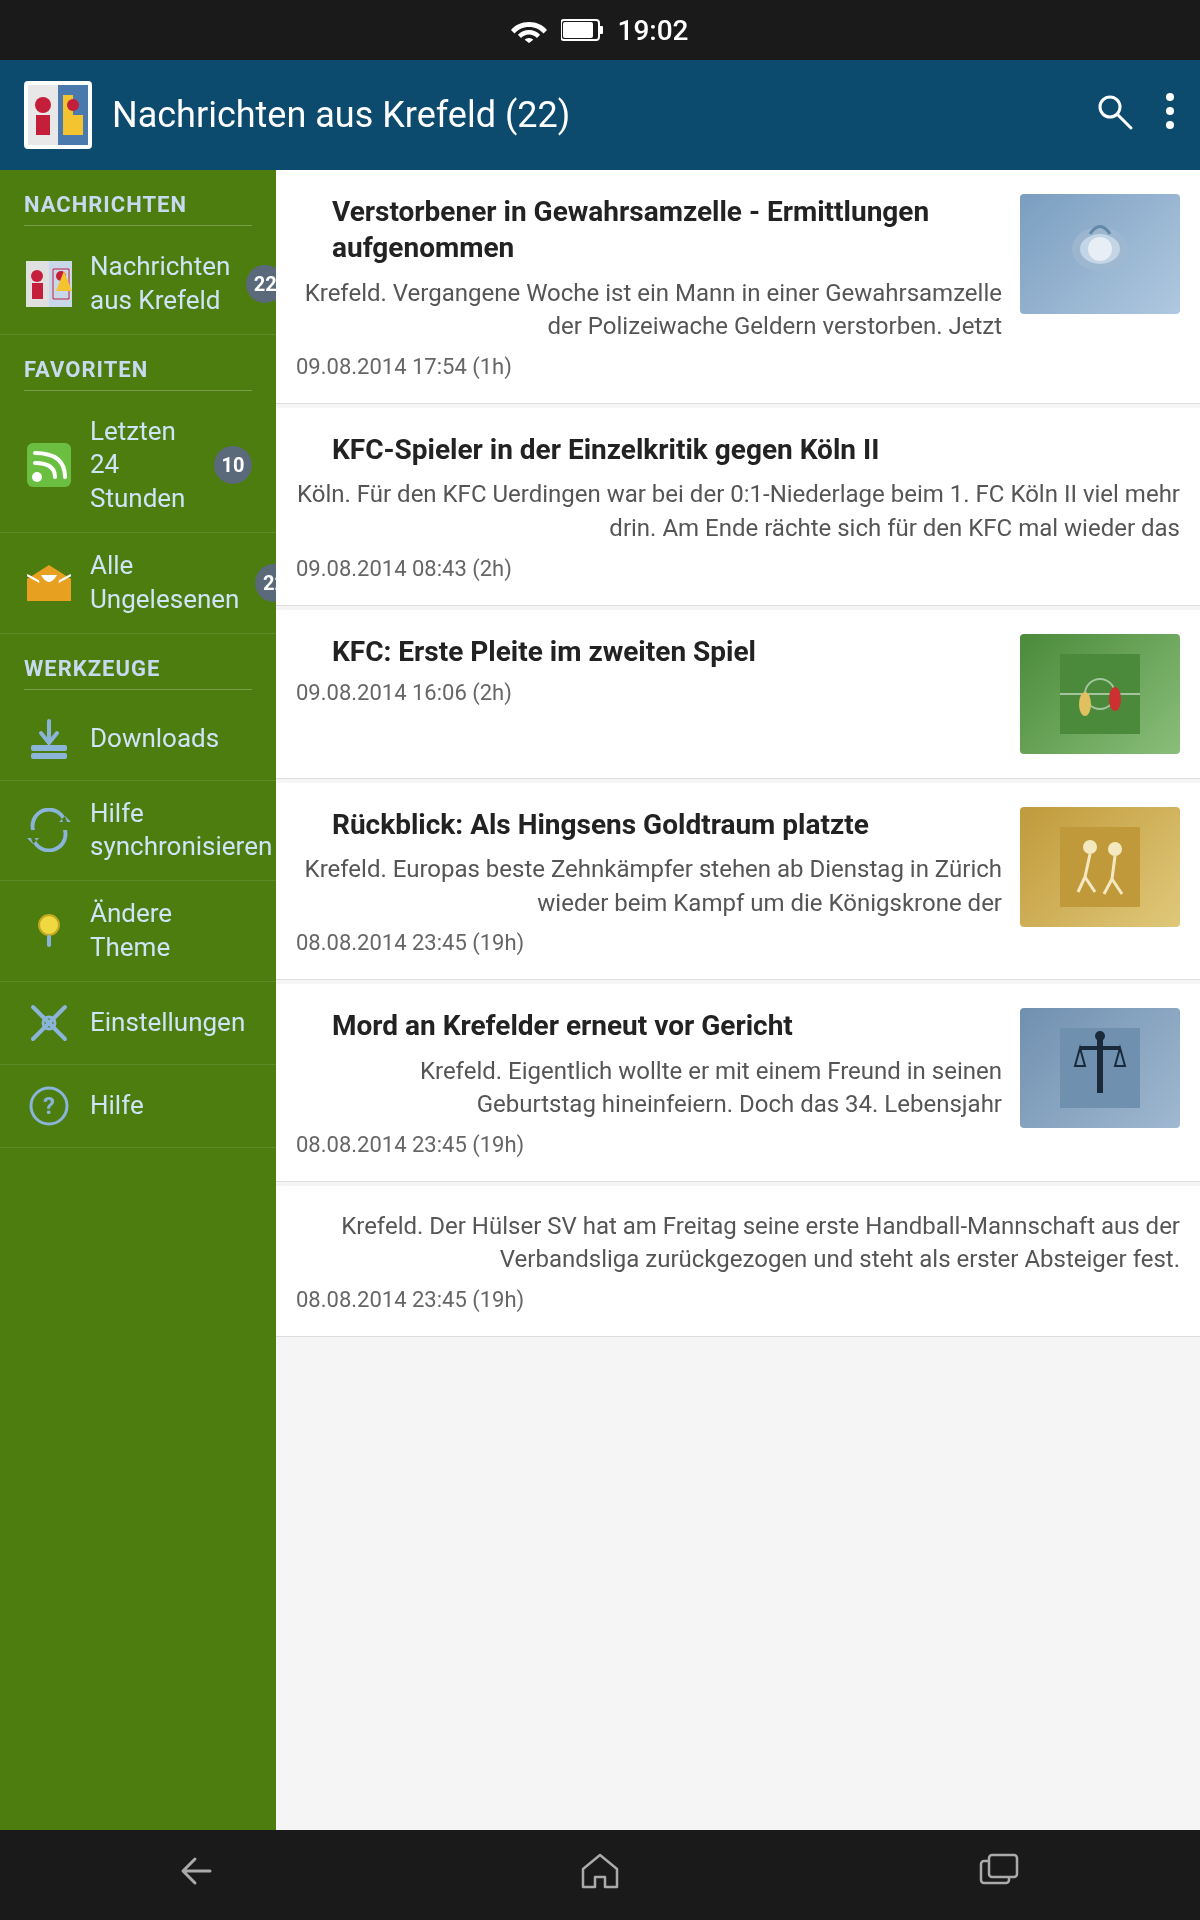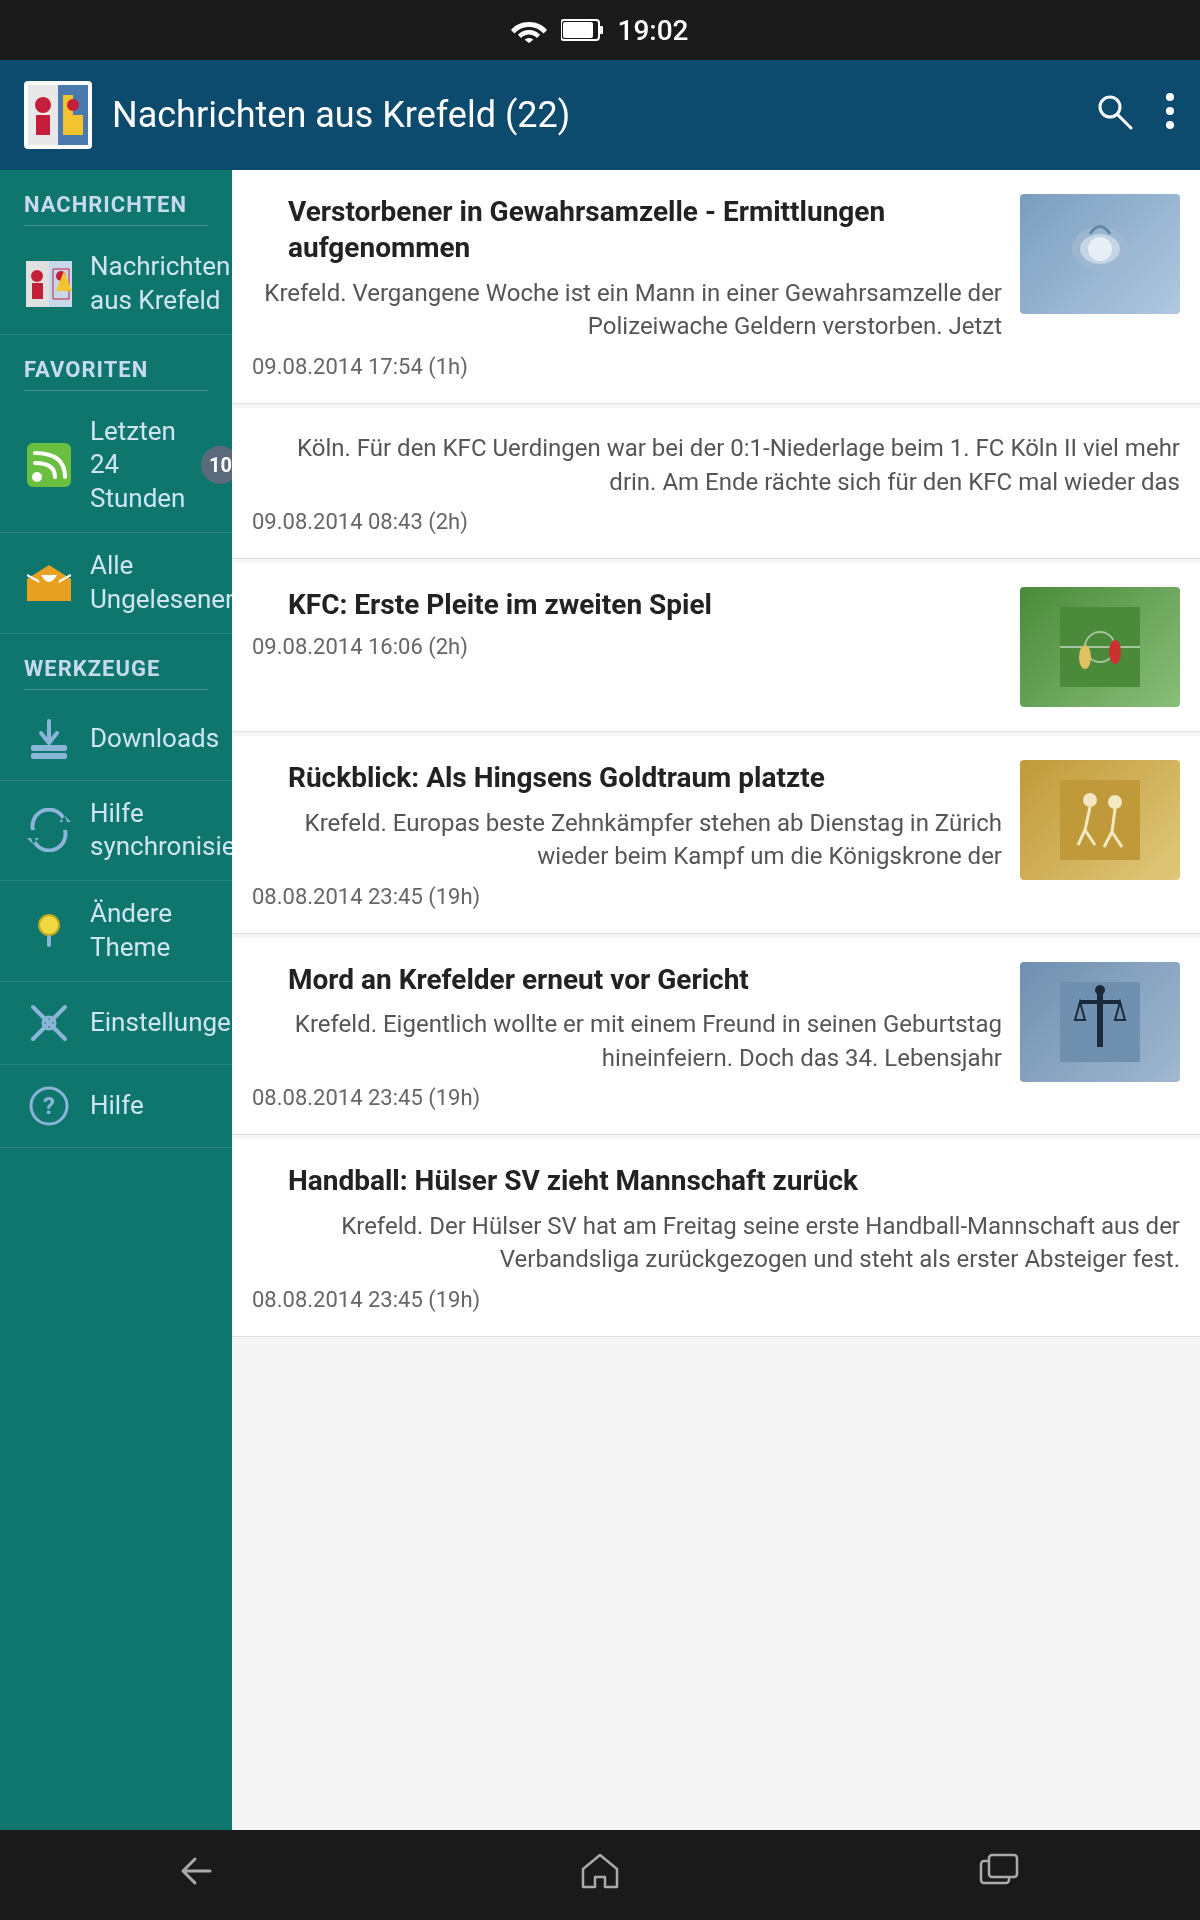--- a/index.html
+++ b/index.html
@@ -63,22 +63,22 @@
 
     
     .main-container {
       display: flex;
       width: 100%;
       height: calc(1920px - 60px - 110px - 90px);
     }
 
     
     .sidebar {
-      width: 232px;
-      background: #0f766e;
+      width: 276px;
+      background: #4d7c0f;
       height: 100%;
       overflow-y: auto;
       flex-shrink: 0;
     }
     .sidebar-section-label {
       color: #c8daf0;
       font-size: 22px;
       font-weight: 700;
       padding: 22px 24px 8px 24px;
       letter-spacing: 1px;
@@ -391,20 +391,21 @@
             <ellipse cx="40" cy="35" rx="20" ry="15" fill="#c8d8e8" opacity="0.9"></ellipse>
             <circle cx="40" cy="35" r="12" fill="white" opacity="0.6"></circle>
             <path d="M30 20 Q40 5 50 20" fill="none" stroke="#6088a8" stroke-width="3"></path>
           </svg>
         </div>
       </div>
     </div>
 
     <div class="news-item">
       <div class="news-content">
+        <div class="news-title">KFC-Spieler in der Einzelkritik gegen Köln II</div>
         <div class="news-excerpt">Köln. Für den KFC Uerdingen war bei der 0:1-Niederlage beim 1. FC Köln II viel mehr drin. Am Ende rächte sich für den KFC mal wieder das</div>
         <div class="news-meta">09.08.2014 08:43 (2h)</div>
       </div>
     </div>
 
     <div class="news-item">
       <div class="news-content">
         <div class="news-title">KFC: Erste Pleite im zweiten Spiel</div>
         <div class="news-meta">09.08.2014 16:06 (2h)</div>
       </div>
@@ -463,21 +464,20 @@
             <path d="M20 20 L15 38 L25 38 Z" fill="none" stroke="#1a2a3a" stroke-width="2"></path>
             <path d="M60 20 L55 38 L65 38 Z" fill="none" stroke="#1a2a3a" stroke-width="2"></path>
             <circle cx="40" cy="8" r="5" fill="#1a2a3a"></circle>
           </svg>
         </div>
       </div>
     </div>
 
     <div class="news-item">
       <div class="news-content">
-        <div class="news-title">Handball: Hülser SV zieht Mannschaft zurück</div>
         <div class="news-excerpt">Krefeld. Der Hülser SV hat am Freitag seine erste Handball-Mannschaft aus der Verbandsliga zurückgezogen und steht als erster Absteiger fest.</div>
         <div class="news-meta">08.08.2014 23:45 (19h)</div>
       </div>
     </div>
 
   </div>
 </div>
 
 <div class="nav-bar">
   <div class="nav-btn">

